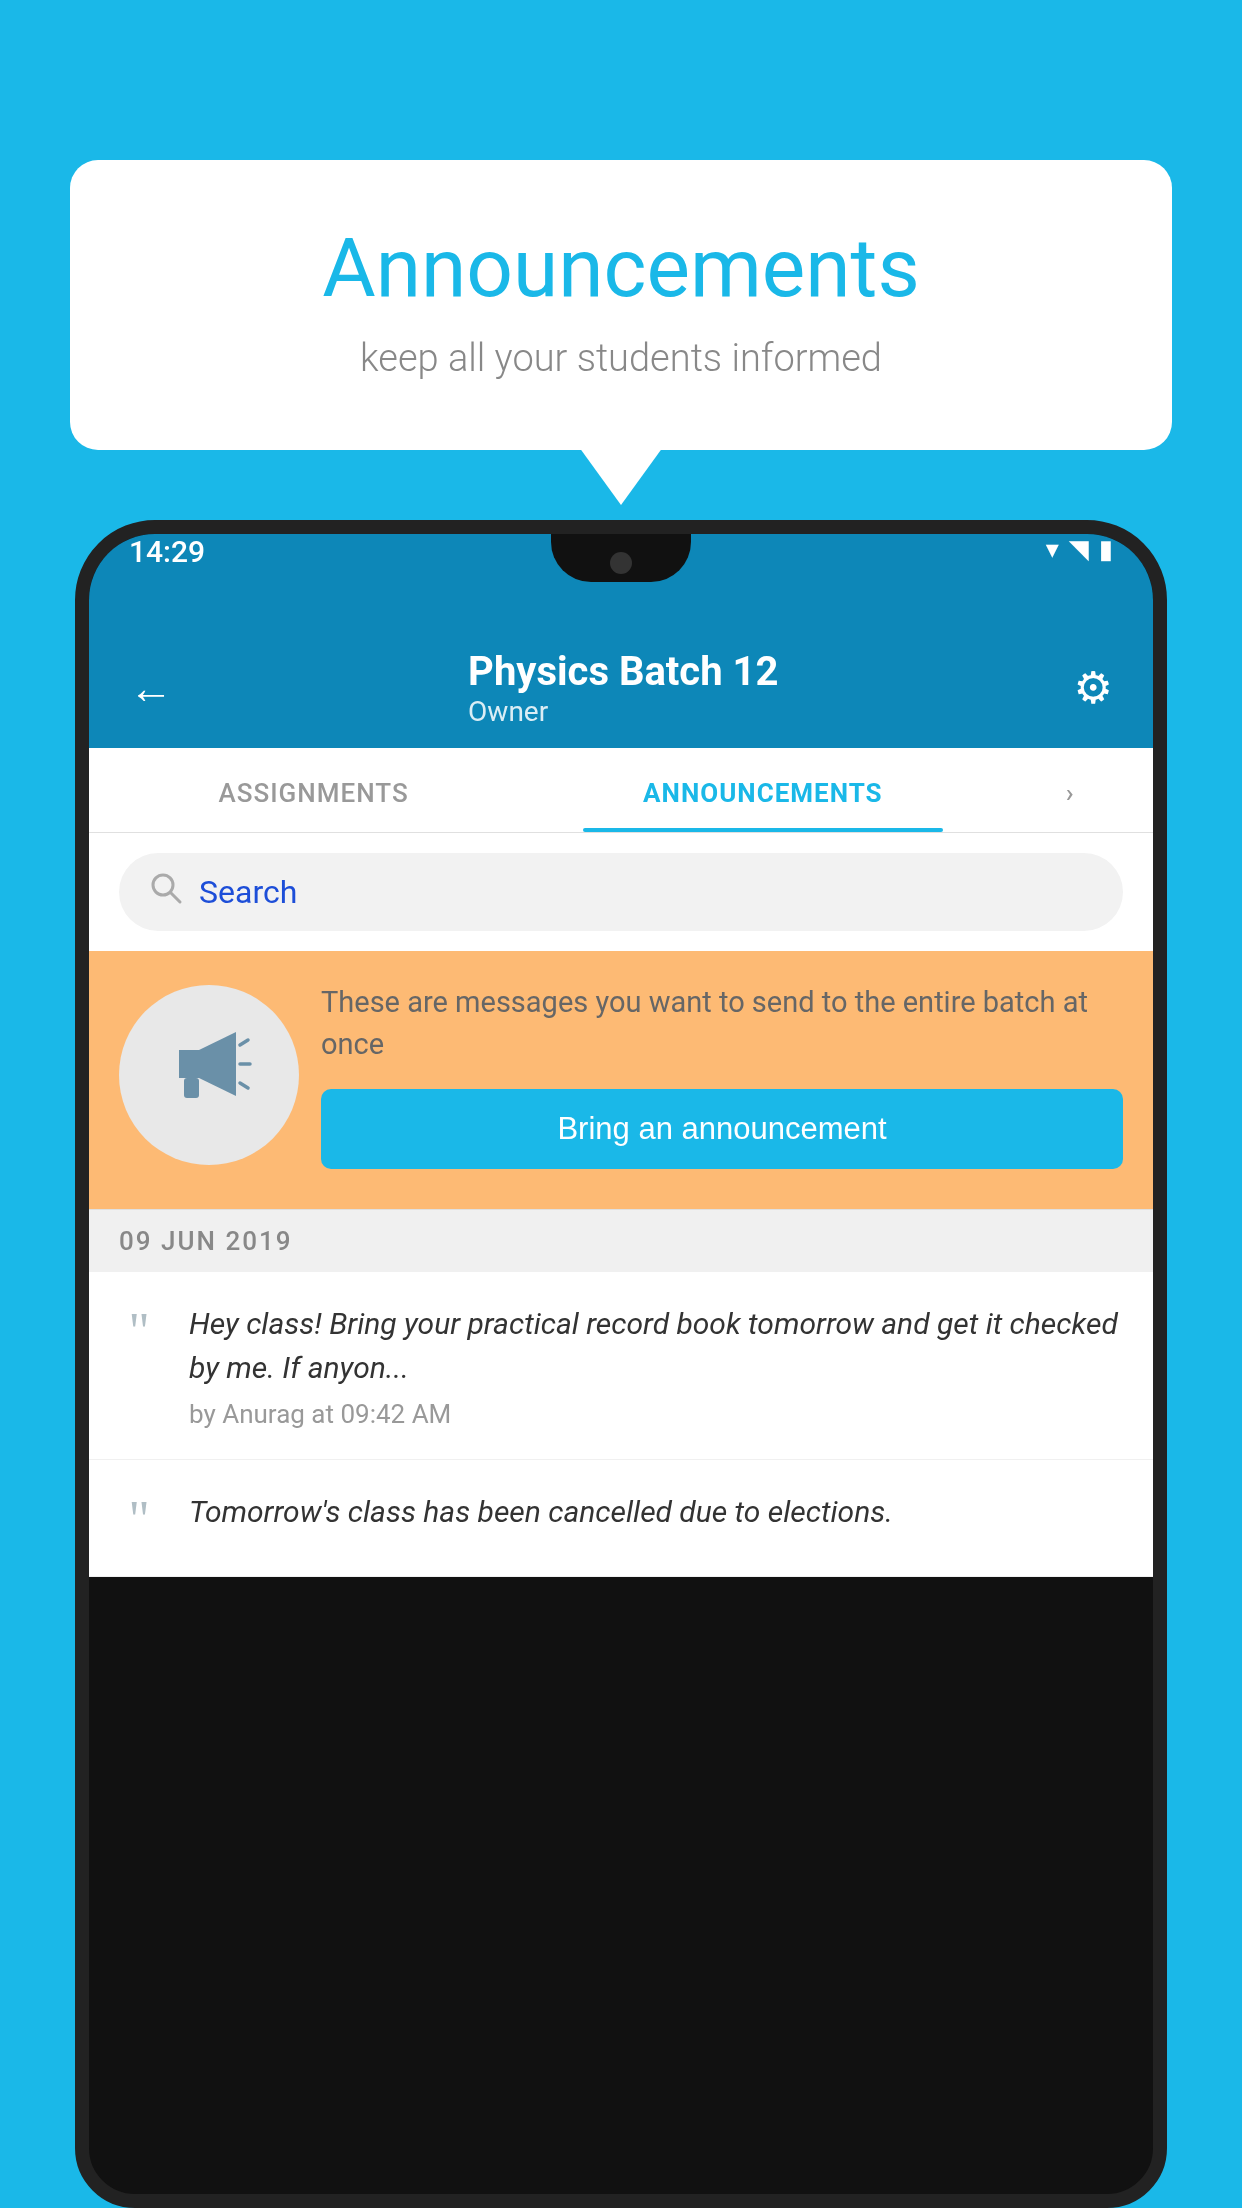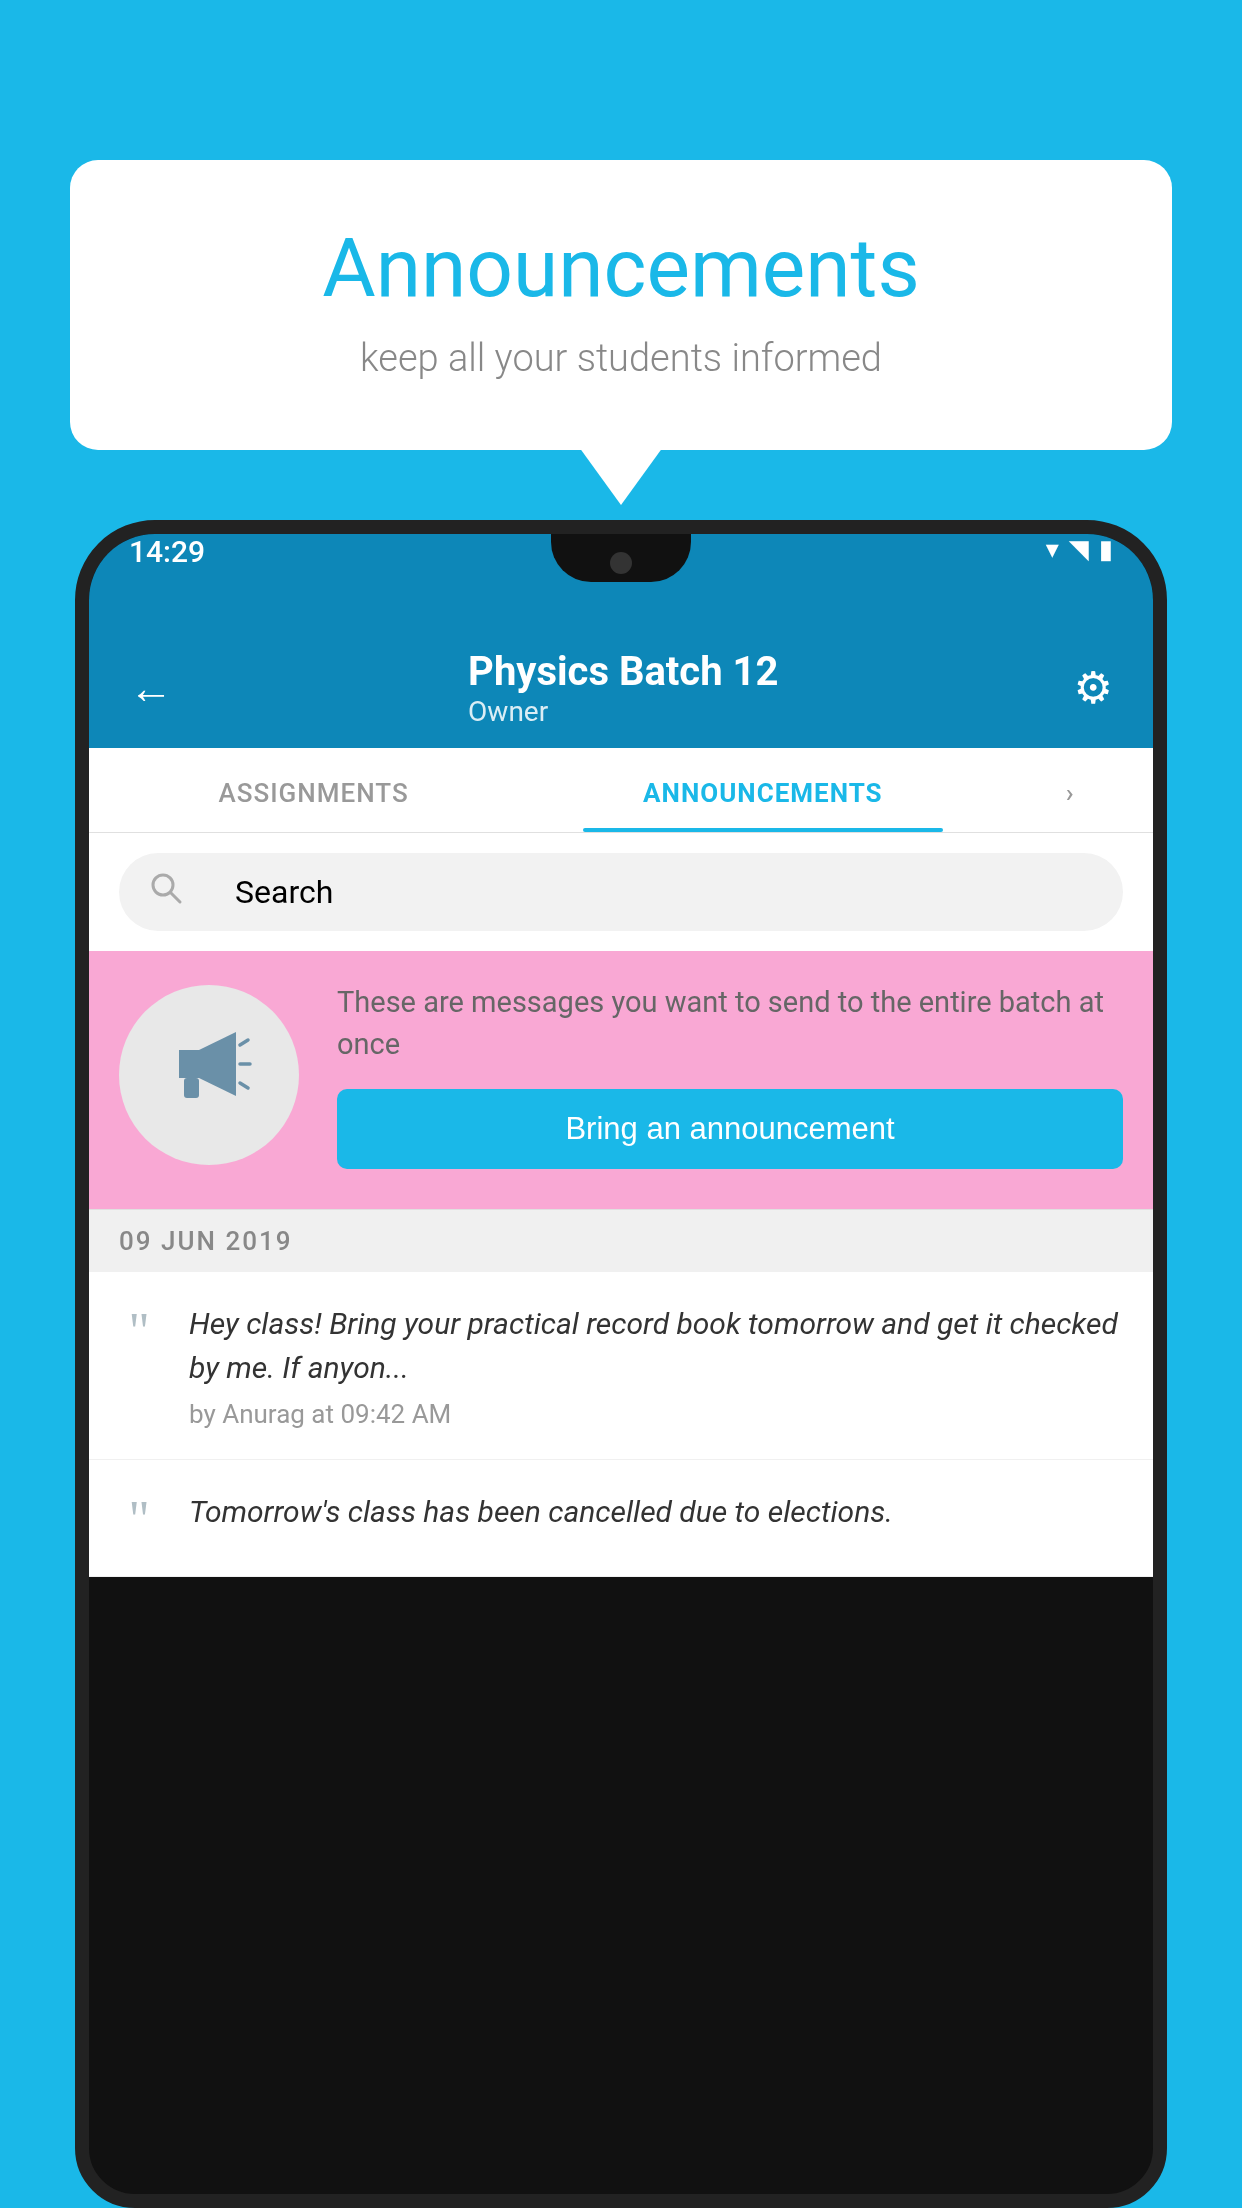--- a/index.html
+++ b/index.html
@@ -189,31 +189,30 @@
       align-items: center;
       padding: 18px 30px;
       gap: 16px;
     }
     .search-icon-svg {
       color: #aaa;
       font-size: 34px;
     }
     .search-placeholder {
       font-size: 32px;
-      color: #000000;
-      margin-left: 36px;
+      color: #1d4ed8;
     }
 
     
     .promo-section {
-      background: #f9a8d4;
+      background: #fdba74;
       padding: 30px 30px 40px;
       display: flex;
       align-items: center;
-      gap: 38px;
+      gap: 22px;
       border-bottom: 1px solid #e0e0e0;
     }
     .promo-icon-circle {
       width: 180px;
       height: 180px;
       background: #e8e8e8;
       border-radius: 50%;
       display: flex;
       align-items: center;
       justify-content: center;

